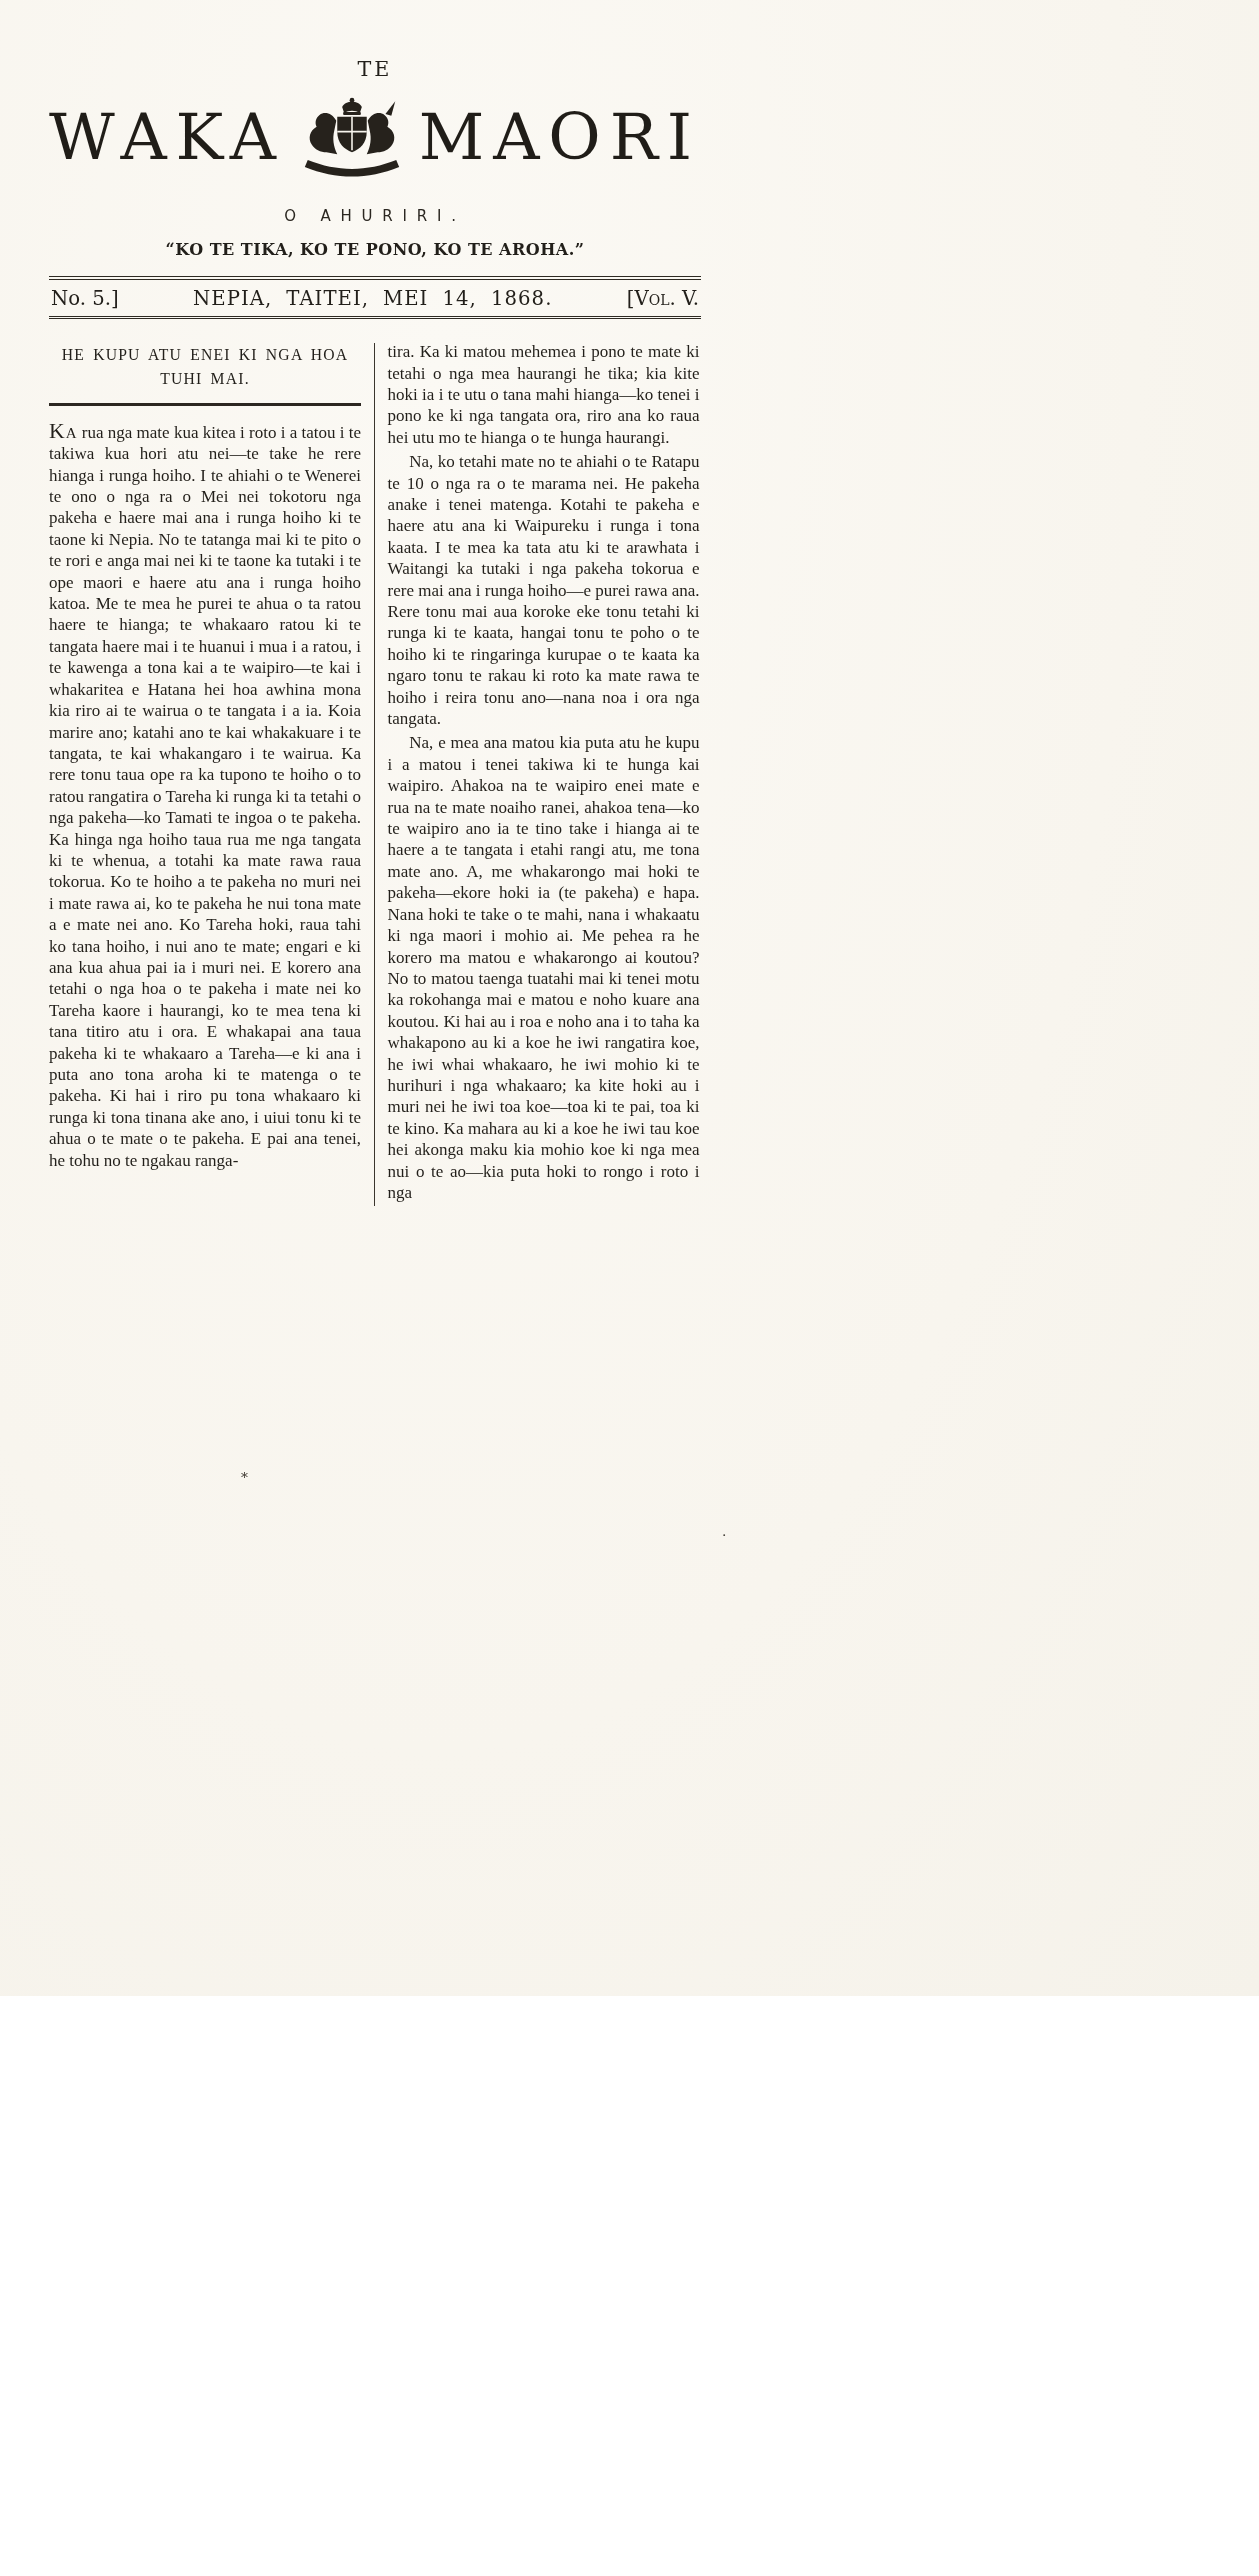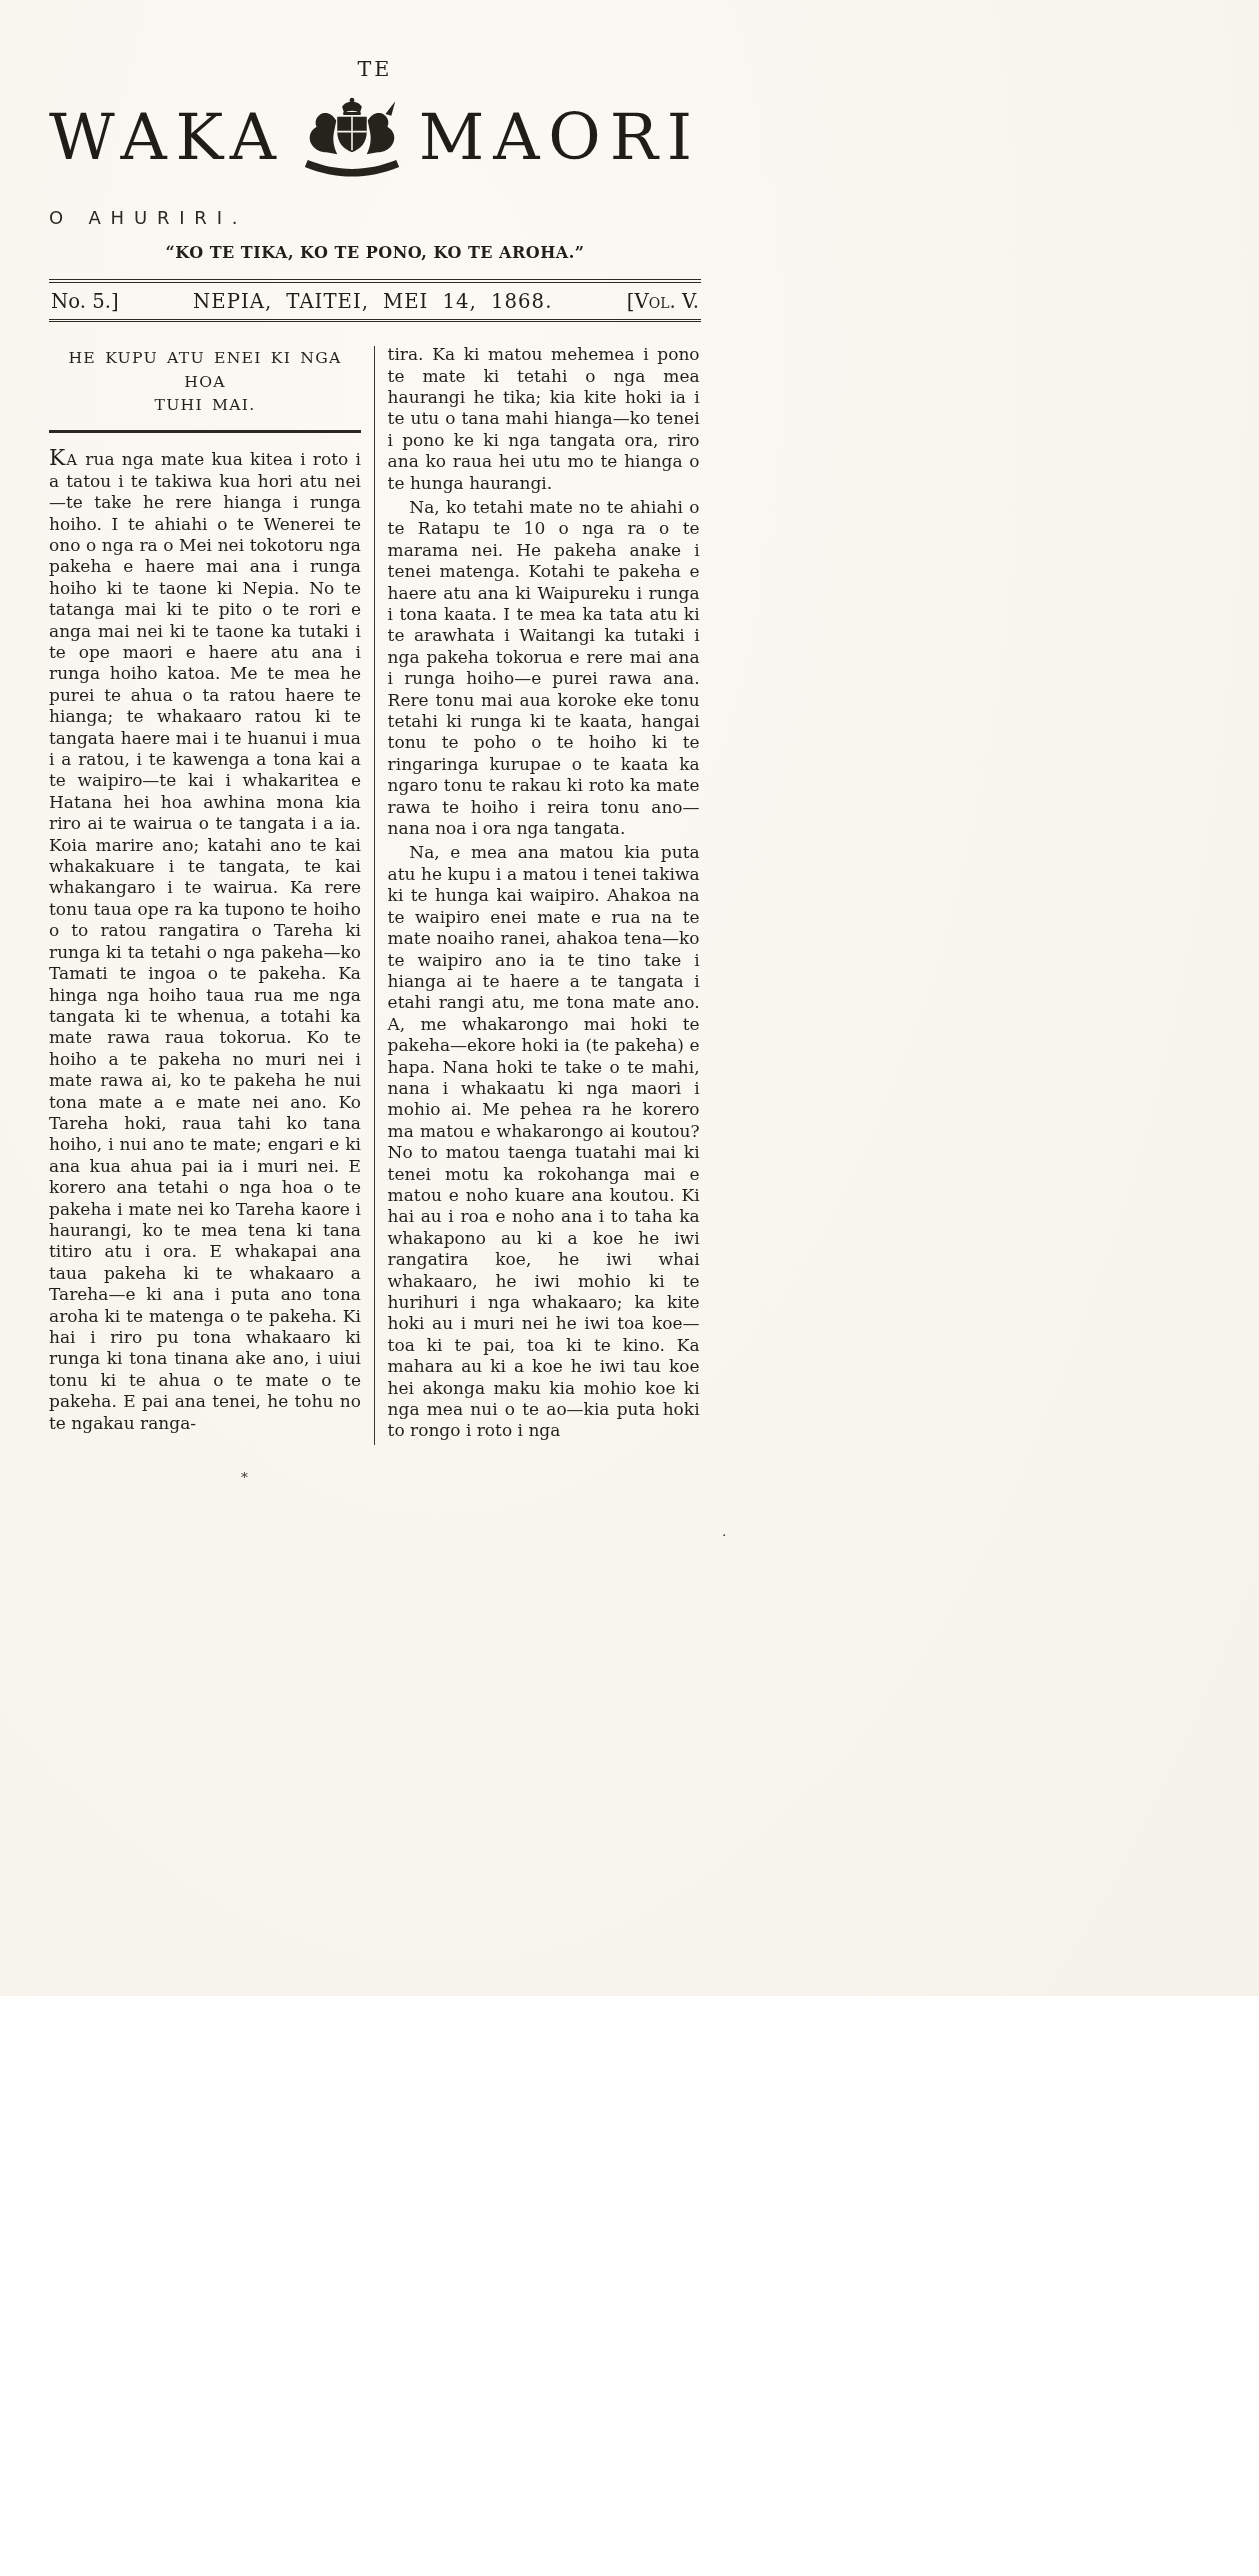--- a/index.html
+++ b/index.html
@@ -21,37 +21,37 @@
     display: flex; justify-content: space-between; align-items: center;
     margin-top: 9.8px; height: 93px;
   }
   .mast-word {
     font-size: 64px; font-weight: 400; letter-spacing: 8.9px;
     line-height: 1; white-space: nowrap; color: #201d18;
   }
   .crest { flex: 0 0 auto; margin: 0 3.9px; line-height: 0; }
 
   .subtitle {
-    text-align: left; margin-top: 23.6px;
+    text-align: center; margin-top: 23.6px;
     font-family: "DejaVu Sans", "Liberation Sans", sans-serif;
-    font-size: 18px; letter-spacing: 9.8px; color: #2b2721;
+    font-size: 15px; letter-spacing: 9.8px; color: #2b2721;
   }
   .motto { text-align: center; margin-top: 14.8px; font-size: 16px; font-weight: 700; letter-spacing: 0.5px; }
 
   .rule-double { margin-top: 16.7px; height: 3.9px; border-top: 1px solid #2e2a23; border-bottom: 1px solid #2e2a23; }
   .rule-double.tight { margin-top: 0; }
 
   .dateline {
     display: flex; justify-content: space-between; align-items: baseline;
     padding: 6.9px 2px 5.9px; font-size: 19.7px;
   }
   .dl-center { letter-spacing: 1px; word-spacing: 6.9px; }
   .dl-vol { font-variant: small-caps; }
 
-  .columns { display: flex; align-items: stretch; margin-top: 21.7px; }
+  .columns { display: flex; align-items: stretch; margin-top: 21.7px; font-family: Liberation Serif, serif; }
   .col { width: 312px; }
   .col-rule { width: 1px; background: #3a352d; margin: 2px 12.8px 0 12.8px; }
 
   h2.article-heading {
     margin: 2px 0 9.8px; font-size: 15.7px; font-weight: 400;
     text-align: center; letter-spacing: 1.2px; word-spacing: 3px;
     line-height: 1.5; white-space: pre-line;
   }
   .notice { margin: 0; font-size: 14.4px; line-height: 17px; text-align: justify; text-indent: 13.8px; }
   .section-rule { margin: 12.8px 0 14.8px; height: 3px; border-top: 2.5px solid #2c2721; border-bottom: 1px solid #2c2721; }

